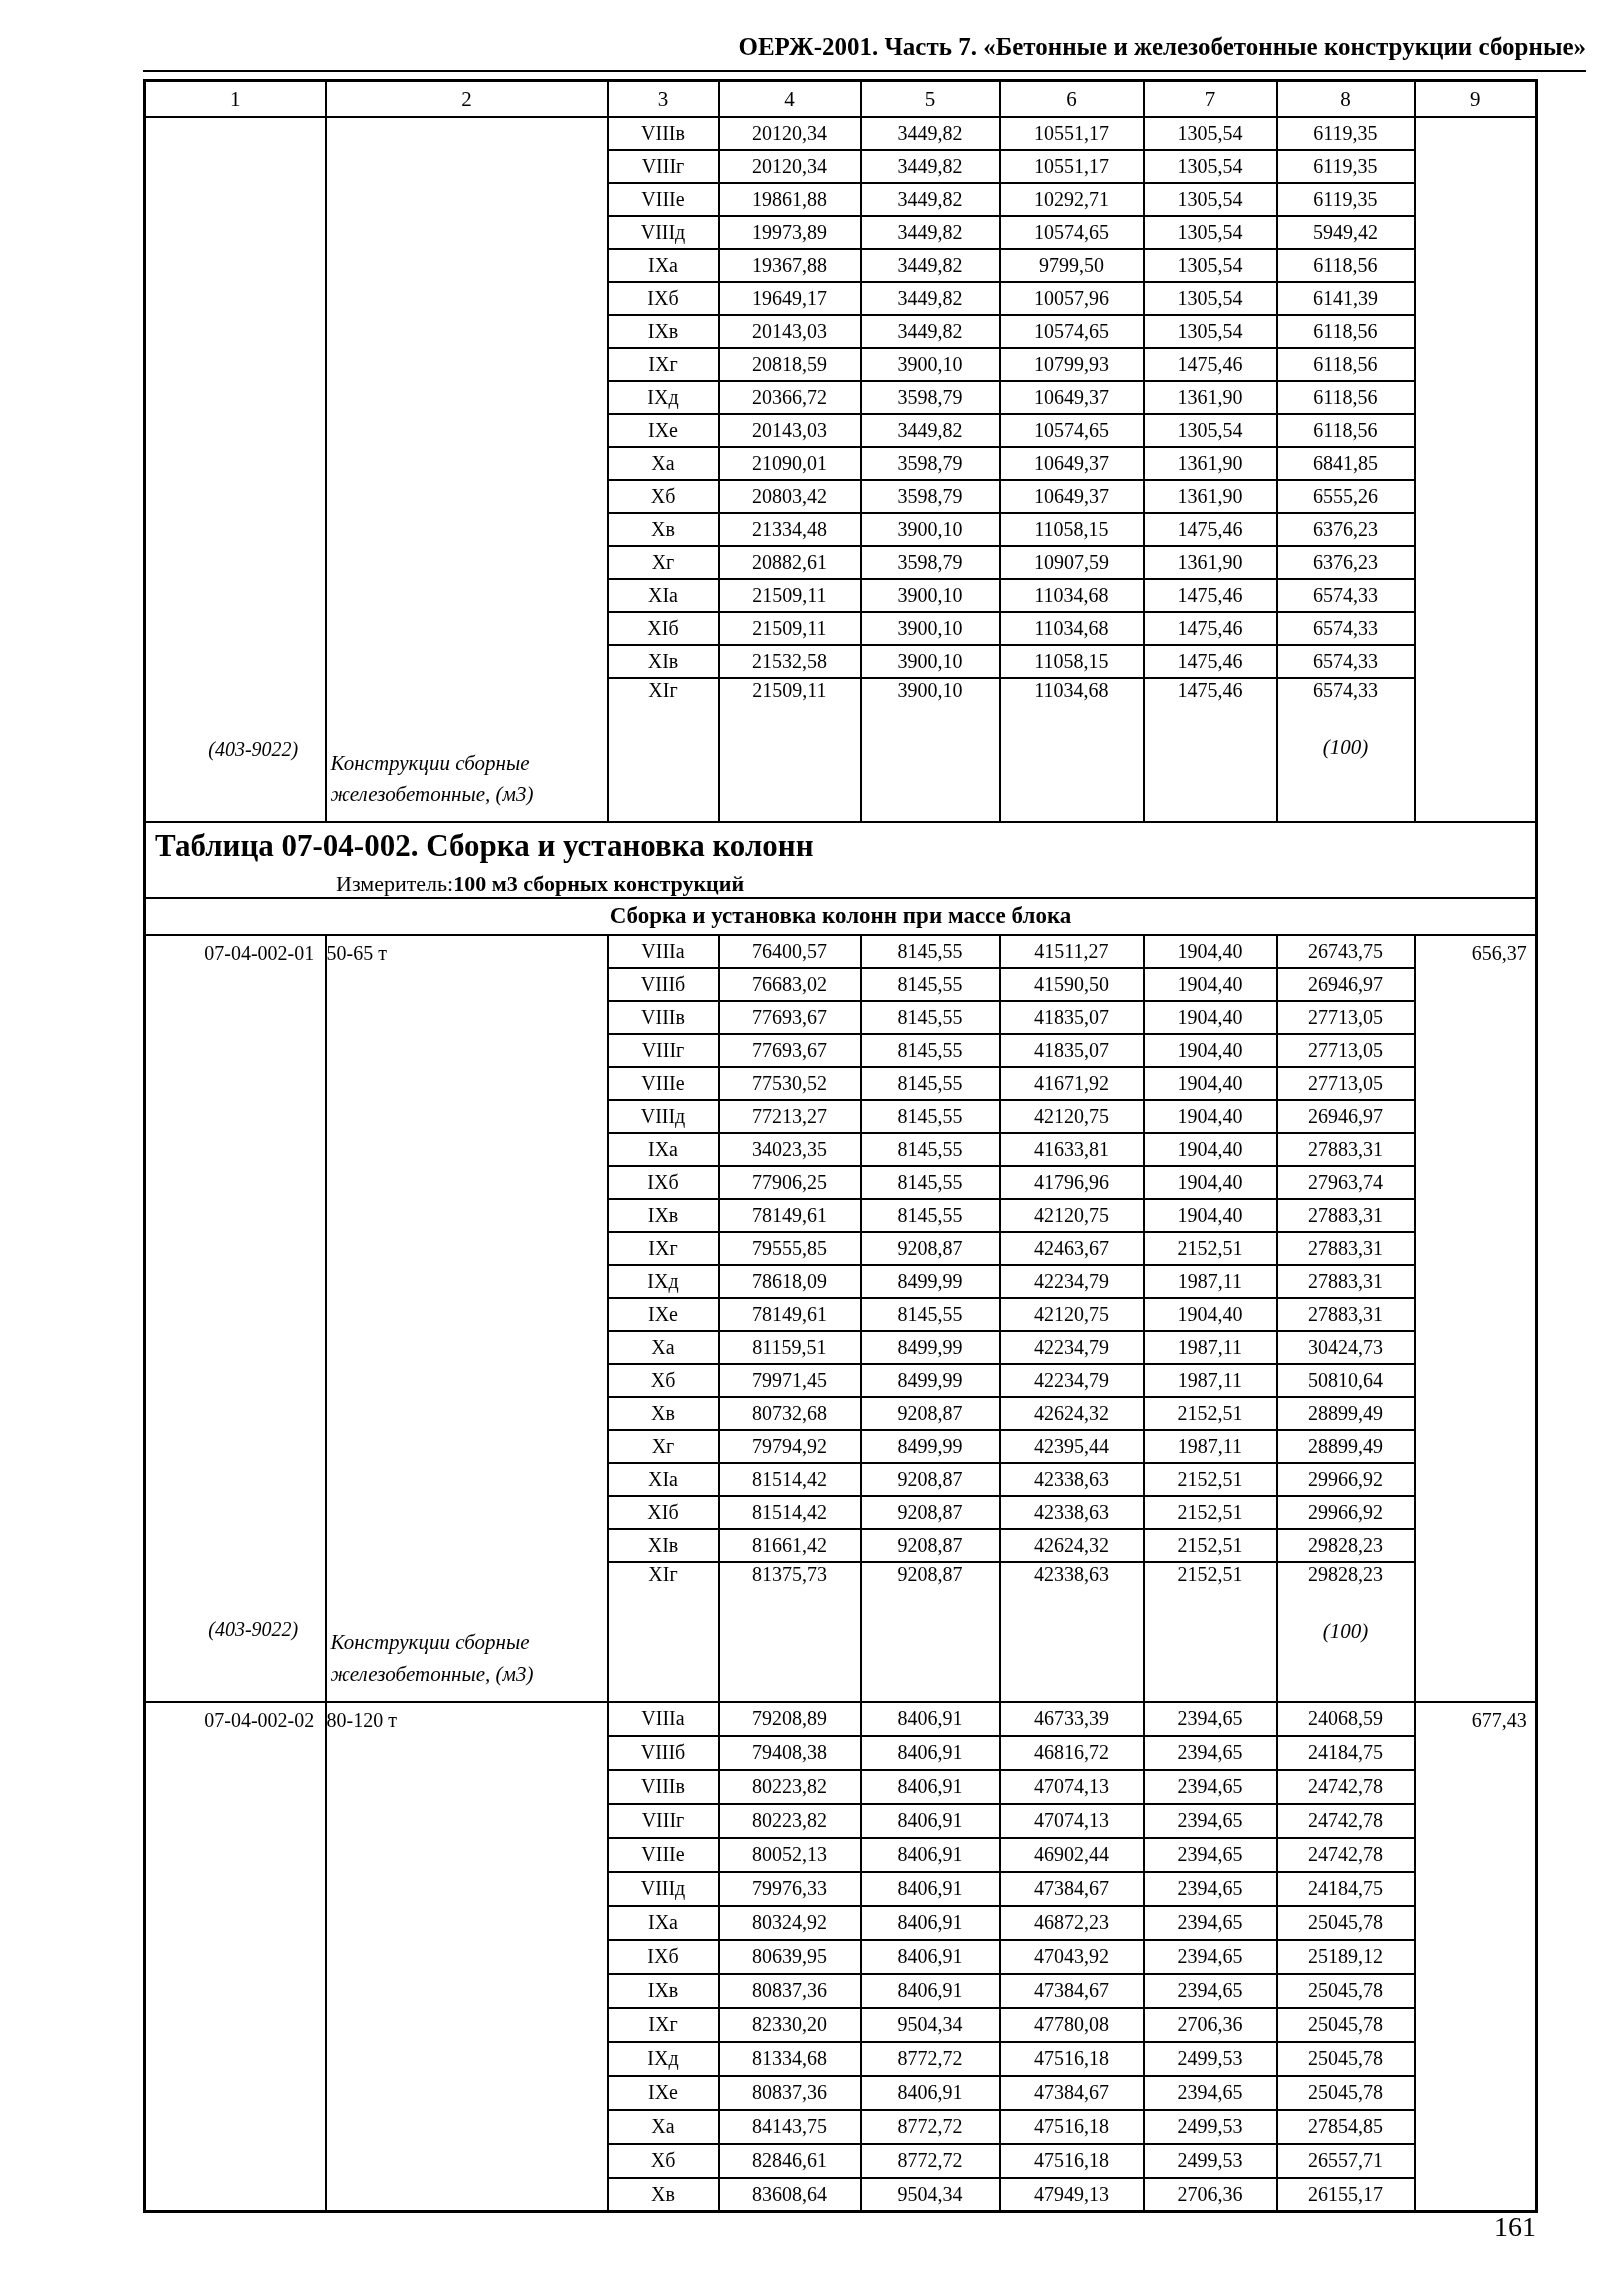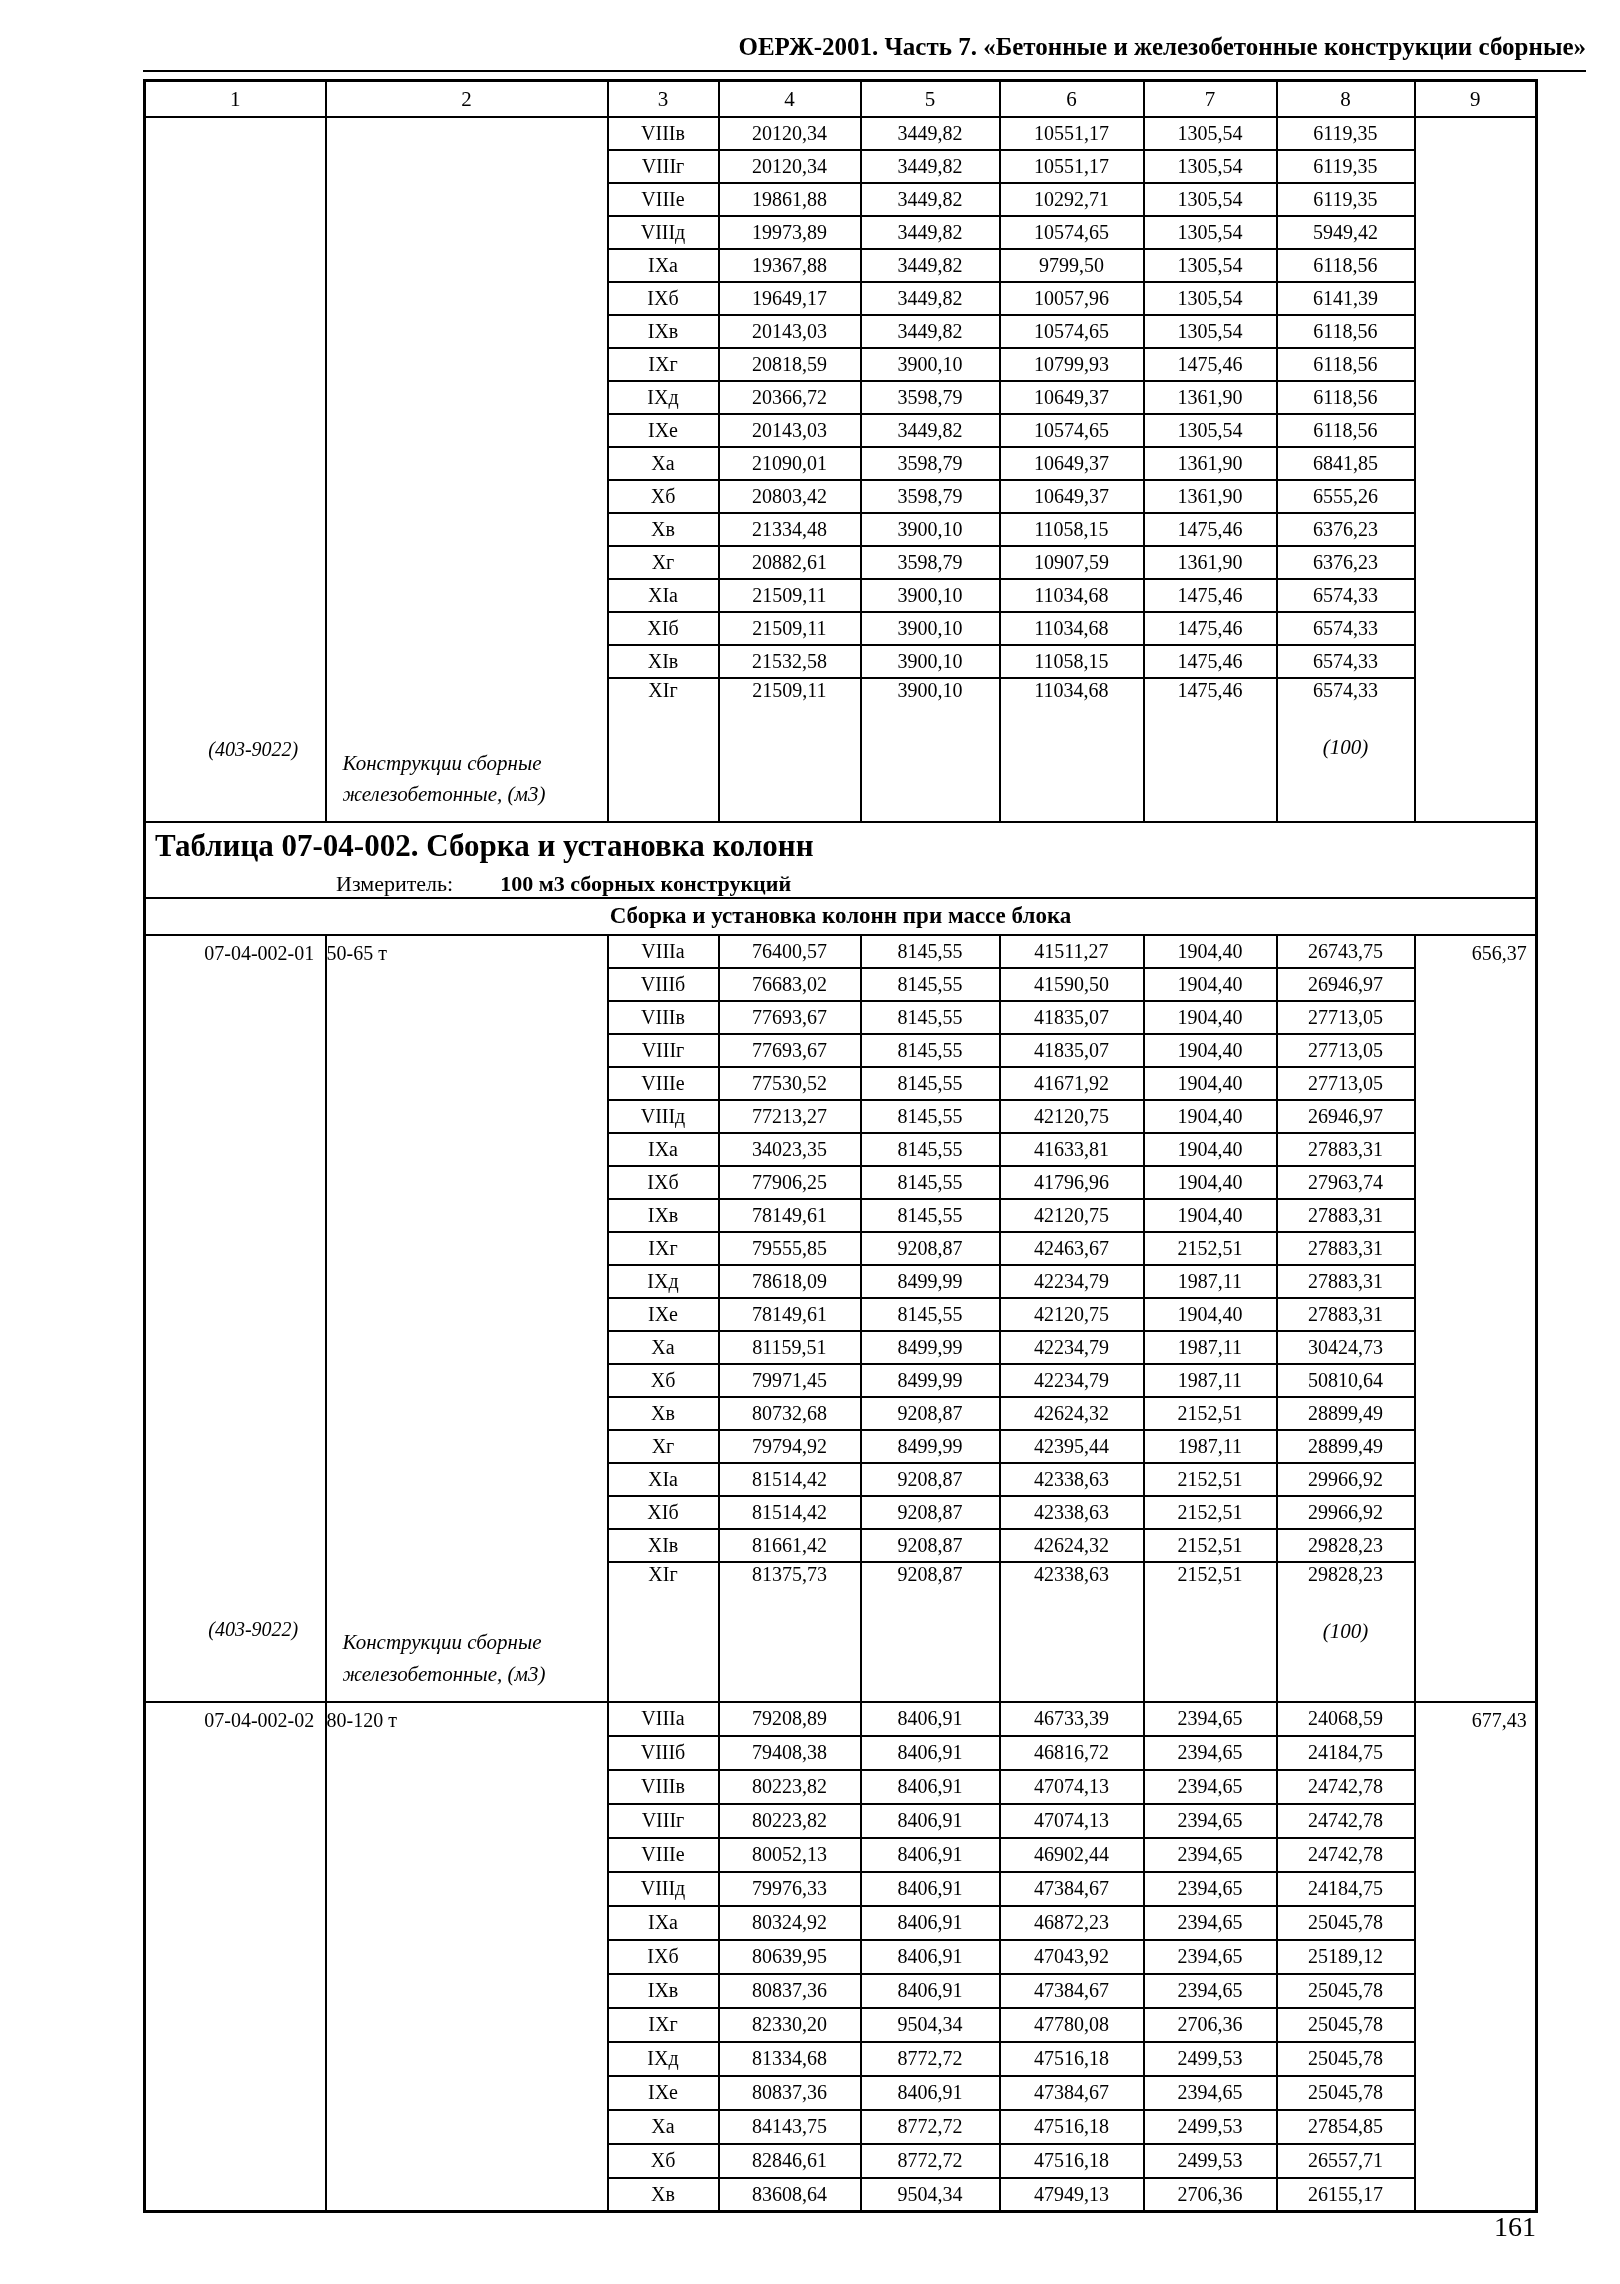--- a/index.html
+++ b/index.html
@@ -24,25 +24,25 @@
   td.hnum { height:34px; text-align:center; font-size:21px; vertical-align:middle; }
   td.dcell { text-align:center; font-size:20px; vertical-align:middle; white-space:nowrap; }
   td.tail { vertical-align:top; padding-top:3.3px; border-bottom-width:3.9px; }
   .note { margin-top:33px; font-style:italic; font-size:21px; }
   td.struct { position:relative; vertical-align:top; border-bottom-width:3.9px; }
   .cell-top { padding-top:5.9px; font-size:20px; }
   td.c1 .cell-top, td.c9 .cell-top { text-align:center;margin-left:48px; }
   td.c2 .cell-top { text-align:left; padding-left:0; }
   .cell-bottom { position:absolute; left:0; right:0; }
   td.c1 .cell-bottom { bottom:60px; text-align:center; font-style:italic; font-size:20px;margin-left:36px; }
-  td.c2 .cell-bottom { bottom:10.4px; text-align:left; padding-left:16px; font-style:italic; font-size:21px; line-height:1.5; }
+  td.c2 .cell-bottom { bottom:10.4px; text-align:left; padding-left:4px; font-style:italic; font-size:21px; line-height:1.5; }
   td.title-cell { vertical-align:top; border-bottom-width:2.6px; height:72px; }
   .tbl-title { font-size:31px; font-weight:bold; padding:5.2px 0 0 9px; white-space:nowrap; }
   .measure-line { font-size:22px; padding:6.5px 0 0 190px; white-space:nowrap; }
-  .measure-value { font-weight:bold; margin-left:47px; }
+  .measure-value { font-weight:bold; }
   td.section-cell {
     font-weight:bold; font-size:23px; height:35px;
     text-align:center; padding-left:190px; vertical-align:middle;
     border-bottom-width:2.6px; white-space:nowrap;
   }
   .page-number {
     position:absolute; top:2211px; left:143px; width:1393px;
     text-align:right; font-size:28px;
   }
 </style>

